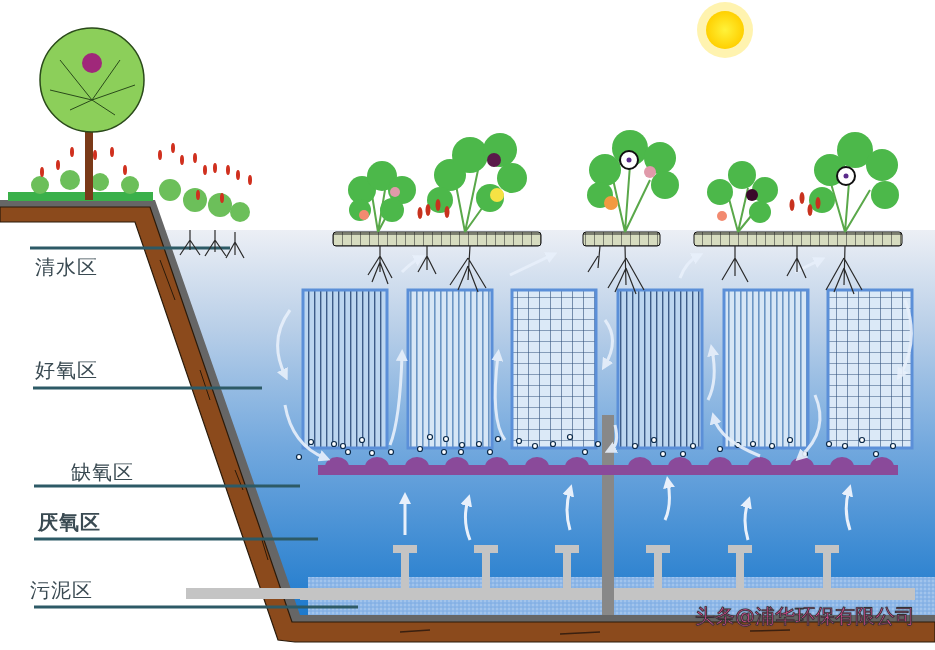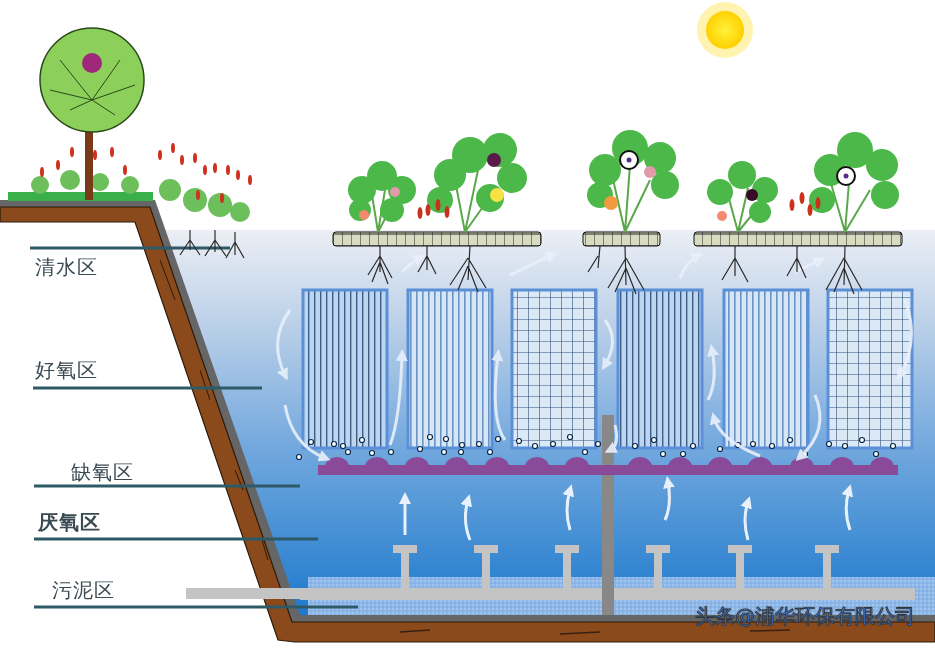--- a/index.html
+++ b/index.html
@@ -1,19 +1,19 @@
 <!DOCTYPE html>
 <html><head>
 <meta charset="utf-8">
 <style>
   html, body { margin:0; padding:0; background:#ffffff; }
   body { width:935px; height:650px; overflow:hidden; position:relative; font-family:"DejaVu Sans", sans-serif; }
   #stage { position:absolute; left:0; top:0; width:935px; height:456px; }
   .zone-label { position:absolute; font-family:"DejaVu Serif", serif; font-size:20px; color:#3a4a52; letter-spacing:1px; }
-  .watermark { position:absolute; right:20px; top:603px; font-family:"DejaVu Sans", sans-serif; font-size:20px; color:#3b82f6; -webkit-text-stroke:0.8px #333; text-shadow:0 0 2px #444; white-space:nowrap; }
+  .watermark { position:absolute; right:20px; top:603px; font-family:"DejaVu Sans", sans-serif; font-size:20px; color:#ec4899; -webkit-text-stroke:0.8px #333; text-shadow:0 0 2px #444; white-space:nowrap; }
   .wm-ghost { position:absolute; left:722px; top:593px; font-size:19px; color:rgba(255,255,255,0.75); white-space:nowrap; }
 </style>
 </head>
 <body>
 
 <div id="stage">
 <svg width="935" height="650" viewBox="0 0 935 650" xmlns="http://www.w3.org/2000/svg">
   <defs>
     <linearGradient id="water" x1="0" y1="0" x2="0" y2="1">
       <stop offset="0" stop-color="#eceff5"></stop>
@@ -301,18 +301,18 @@
   <g>
     <circle cx="725" cy="30" r="28" fill="#ffe860" opacity="0.5"></circle>
     <circle cx="725" cy="30" r="19" fill="url(#sunG)"></circle>
   </g>
 </svg>
 
 <div class="zone-label" style="left:35px;top:254px;">清水区</div>
 <div class="zone-label" style="left:35px;top:357px;font-family:Liberation Mono, monospace;">好氧区</div>
 <div class="zone-label" style="left:38px;top:459px;margin-left:33px;">缺氧区</div>
 <div class="zone-label" style="left:38px;top:509px;font-weight:bold;">厌氧区</div>
-<div class="zone-label" style="left:52px;top:577px;">污泥区</div>
+<div class="zone-label" style="left:30px;top:577px;">污泥区</div>
 
 <div class="watermark">
   <span>头条</span><span>@浦华环保有限公司</span>
 </div>
 </div>
 
 </body></html>

